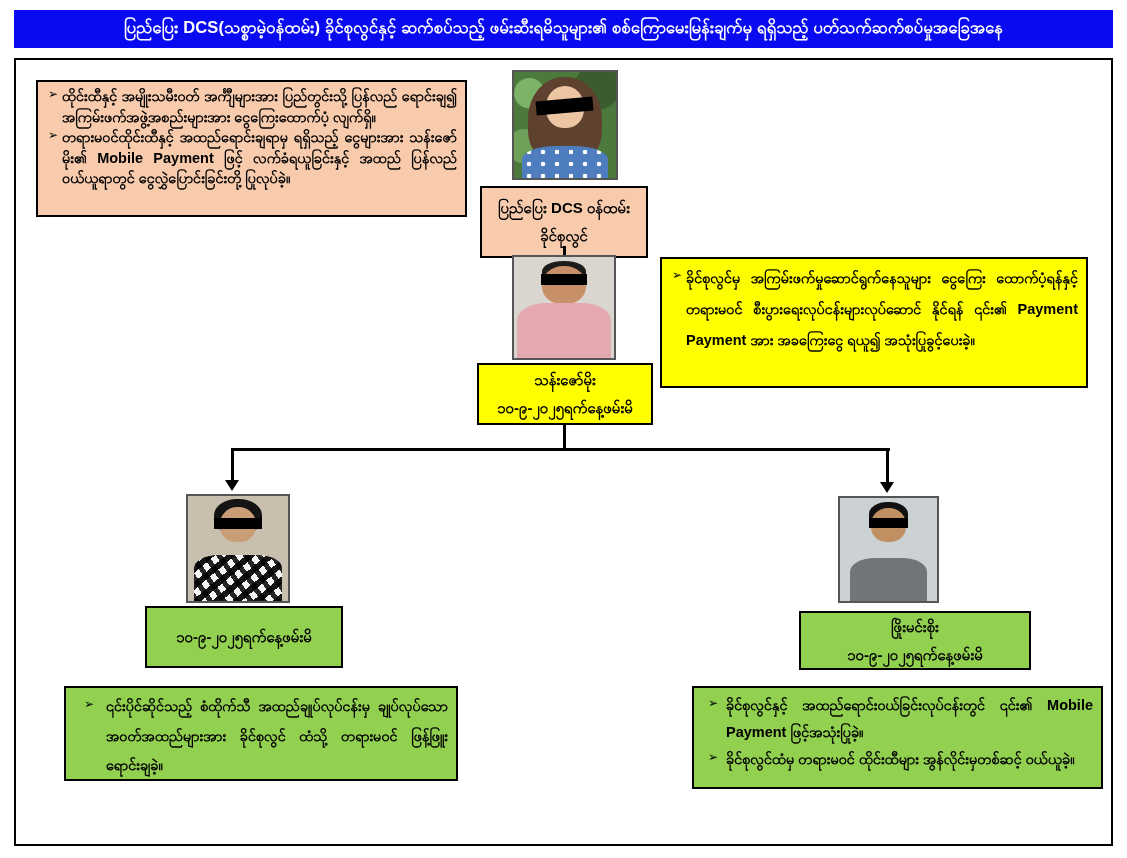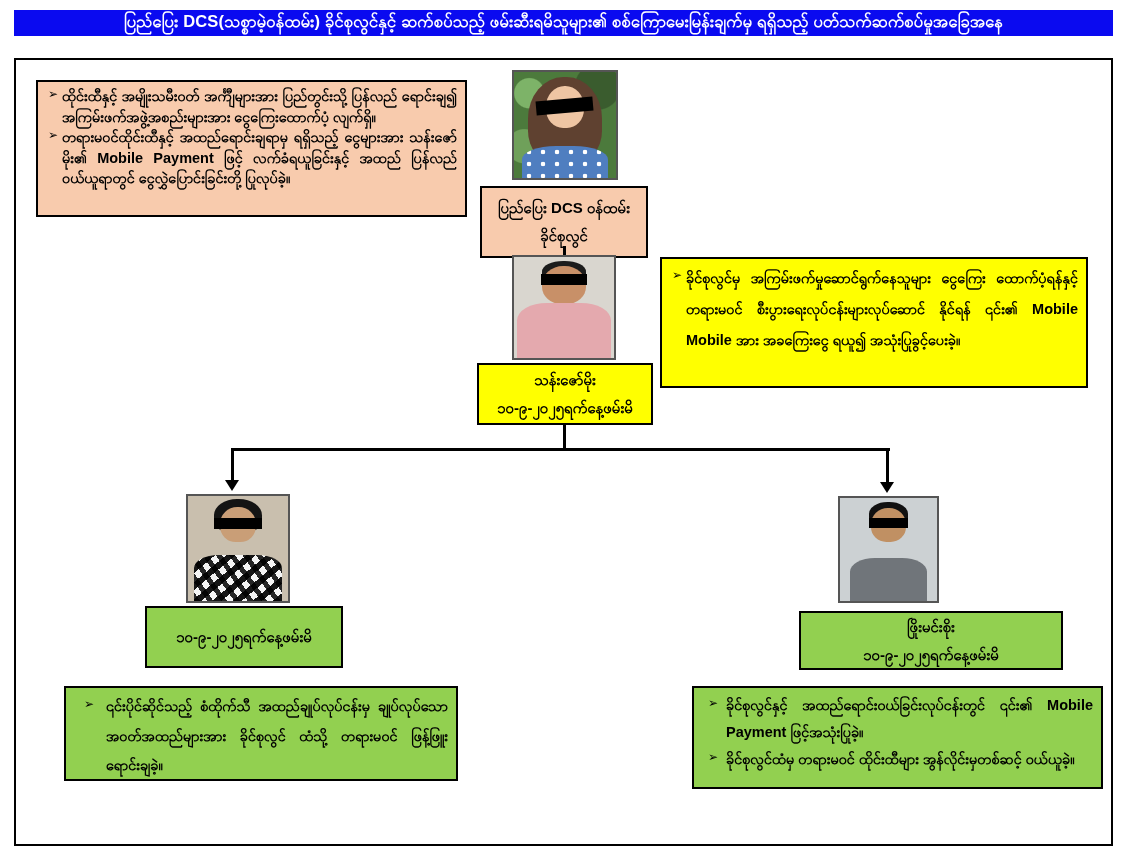--- a/index.html
+++ b/index.html
@@ -1,20 +1,20 @@
 <!DOCTYPE html>
 <html><head>
 <meta charset="utf-8">
 <style>
   html,body{margin:0;padding:0;background:#fff;}
   body{width:1127px;height:858px;font-family:"Liberation Sans","DejaVu Sans",sans-serif;}
   #stage{position:relative;width:1127px;height:858px;background:#fff;overflow:hidden;}
 
   
-  .banner{position:absolute;left:14px;top:10px;width:1099px;height:26px;background:#0a0af0;
+  .banner{position:absolute;left:14px;top:10px;width:1099px;height:38px;background:#0a0af0;
     display:flex;align-items:center;justify-content:center;}
   .banner span{color:#fff;font-weight:bold;font-size:16.5px;letter-spacing:.2px;text-align:center;}
 
   
   .frame{position:absolute;left:14px;top:58px;width:1095px;height:784px;border:2px solid #000;background:#fff;}
 
   
   .tbox{position:absolute;border:2px solid #000;box-sizing:border-box;color:#000;font-weight:bold;}
   .peach{background:#F8CBAD;}
   .yellow{background:#FFFF00;}
@@ -81,21 +81,21 @@
   #photo-a{left:512px;top:70px;width:106px;height:110px;}
   #label-a{left:480px;top:186px;width:168px;height:72px;}
   #photo-b{left:512px;top:255px;width:104px;height:105px;}
   #label-b{left:477px;top:363px;width:176px;height:62px;}
   #box-yellow{left:660px;top:257px;width:428px;height:131px;font-size:14.5px;line-height:2.15;}
   #photo-c{left:186px;top:494px;width:104px;height:109px;}
   #label-c{left:145px;top:606px;width:198px;height:62px;}
   #box-green-left{left:64px;top:686px;width:394px;height:95px;font-size:14.5px;line-height:2.05;}
   #box-green-left .bmark{flex:0 0 34px;}
   #photo-d{left:838px;top:496px;width:101px;height:107px;}
-  #label-d{left:799px;top:611px;width:264px;height:59px;}
+  #label-d{left:799px;top:611px;width:232px;height:59px;}
   #box-green-right{left:692px;top:686px;width:411px;height:103px;font-size:14.5px;line-height:1.85;}
   #box-green-right .bmark{flex:0 0 26px;}
 </style>
 </head>
 <body>
 
 <div id="stage">
 
   <div class="banner">
     <span>ပြည်ပြေး DCS(သစ္စာမဲ့ဝန်ထမ်း) ခိုင်စုလွင်နှင့် ဆက်စပ်သည့် ဖမ်းဆီးရမိသူများ၏ စစ်ကြောမေးမြန်းချက်မှ ရရှိသည့် ပတ်သက်ဆက်စပ်မှုအခြေအနေ</span>
@@ -134,21 +134,21 @@
     <div class="p-body"></div>
   </div>
   <div id="label-b" class="tbox yellow label-box">
     <span>သန်းဇော်မိုး</span>
     <span>၁၀-၉-၂၀၂၅ရက်နေ့ဖမ်းမိ</span>
   </div>
 
   <div id="box-yellow" class="tbox yellow bullets">
     <div class="brow">
       <span class="bmark">➢</span>
-      <span class="btext">ခိုင်စုလွင်မှ အကြမ်းဖက်မှုဆောင်ရွက်နေသူများ ငွေကြေး ထောက်ပံ့ရန်နှင့် တရားမဝင် စီးပွားရေးလုပ်ငန်းများလုပ်ဆောင် နိုင်ရန် ၎င်း၏ Mobile Mobile အား အခကြေးငွေ ရယူ၍ အသုံးပြုခွင့်ပေးခဲ့။</span>
+      <span class="btext">ခိုင်စုလွင်မှ အကြမ်းဖက်မှုဆောင်ရွက်နေသူများ ငွေကြေး ထောက်ပံ့ရန်နှင့် တရားမဝင် စီးပွားရေးလုပ်ငန်းများလုပ်ဆောင် နိုင်ရန် ၎င်း၏ Payment Payment အား အခကြေးငွေ ရယူ၍ အသုံးပြုခွင့်ပေးခဲ့။</span>
     </div>
   </div>
 
   <div class="vline" style="left:563px;top:425px;height:26px;"></div>
   <div class="hline" style="left:232px;top:448px;width:658px;"></div>
   <div class="vline" style="left:231px;top:448px;height:33px;"></div>
   <div class="arrowhead" style="left:225px;top:480px;"></div>
   <div class="vline" style="left:886px;top:448px;height:35px;"></div>
   <div class="arrowhead" style="left:880px;top:482px;"></div>
 

